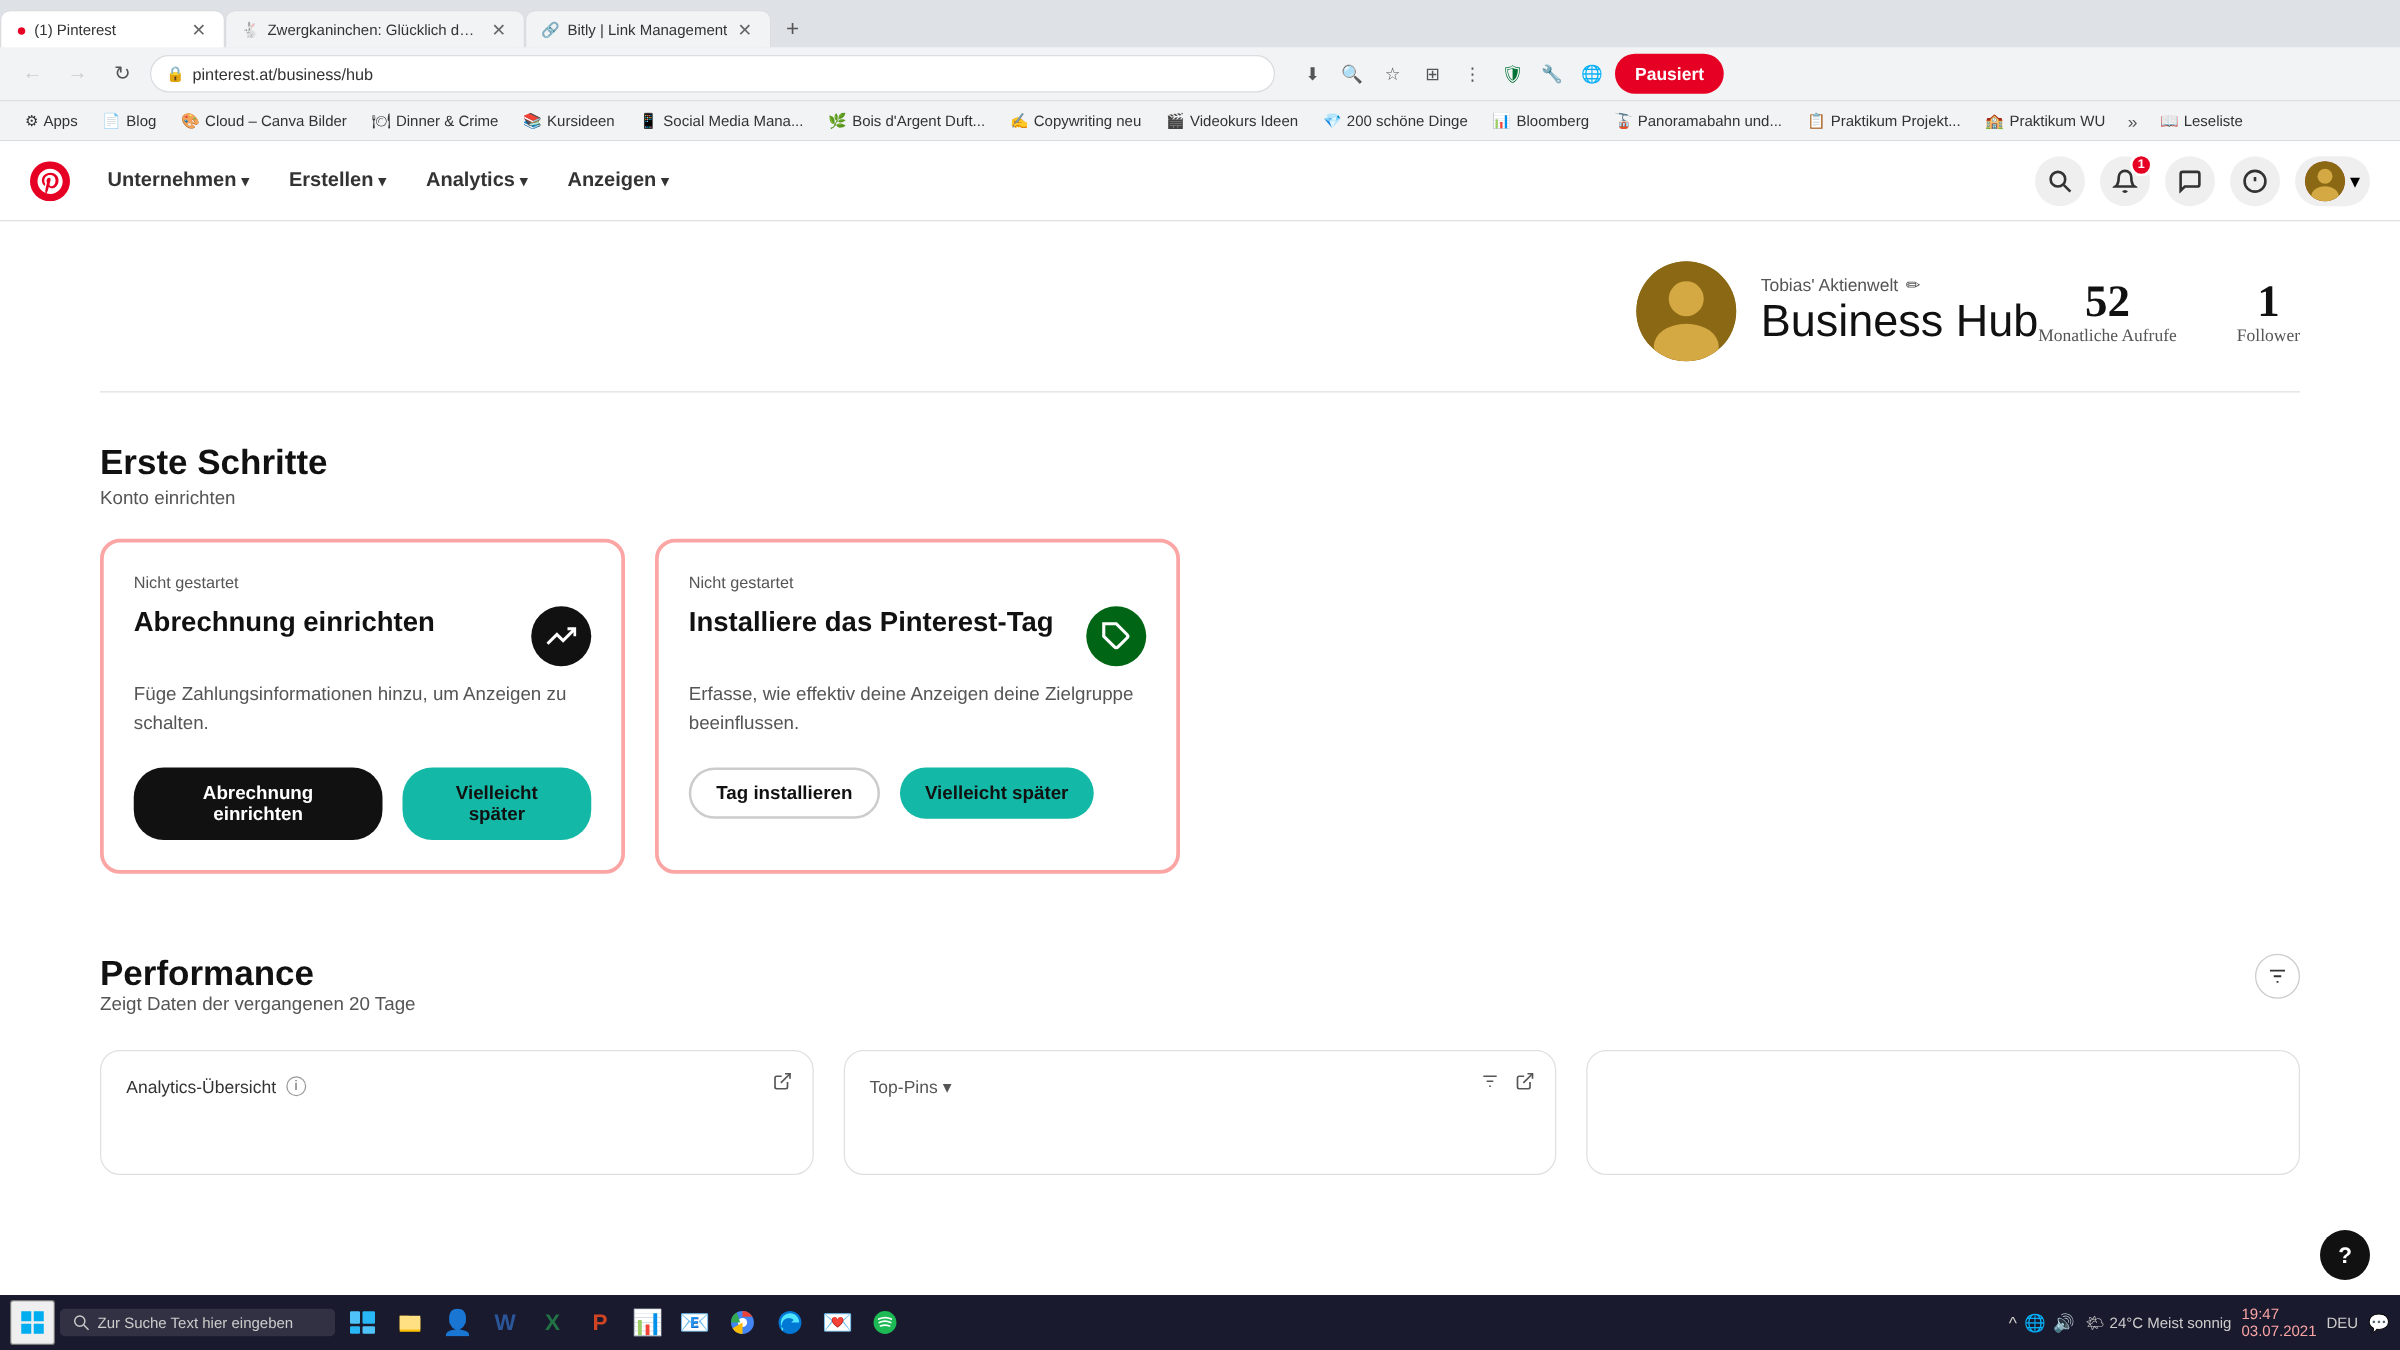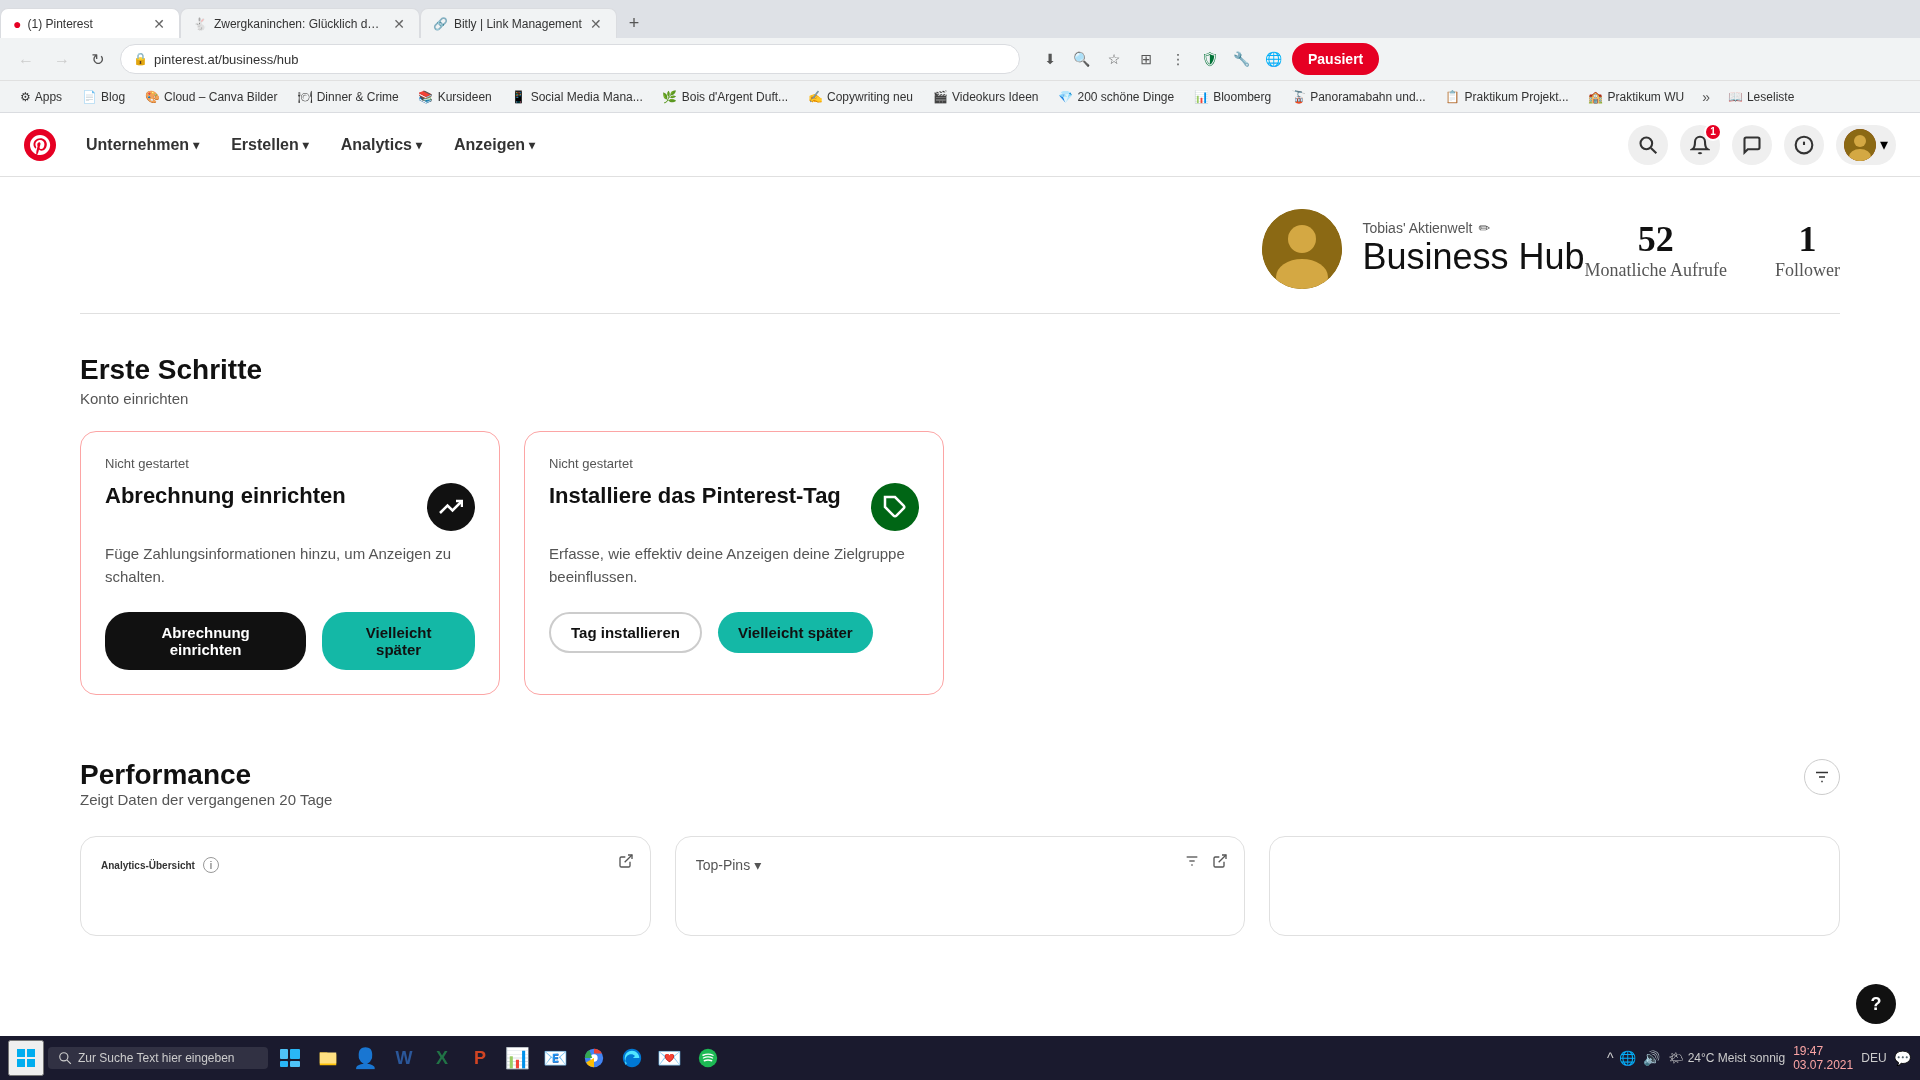--- a/index.html
+++ b/index.html
@@ -45,49 +45,49 @@
     
     .profile-header { display: flex; align-items: center; padding: 32px 0 24px; border-bottom: 1px solid #e0e0e0; }
     .profile-left { display: flex; align-items: center; gap: 20px; flex: 1; justify-content: flex-end; }
     .profile-avatar { width: 80px; height: 80px; border-radius: 50%; overflow: hidden; background: #8B6914; }
     .profile-info .profile-name { font-size: 14px; color: #555; display: flex; align-items: center; gap: 6px; }
     .profile-info .profile-name .edit-icon { color: #555; cursor: pointer; }
     .profile-info .business-hub-title { font-size: 36px; font-weight: 400; color: #111; }
     .profile-stats { display: flex; gap: 48px; font-family: Liberation Serif, serif; }
     .stat-item { text-align: center; }
     .stat-value { font-size: 36px; font-weight: 600; color: #111; }
-    .stat-label { font-size: 18px; color: #555; }
+    .stat-label { font-size: 14px; color: #555; }
 
     
     .section { padding: 40px 0 32px; }
     .section-title { font-size: 28px; font-weight: 700; color: #111; margin-bottom: 4px; }
     .section-subtitle { font-size: 15px; color: #555; margin-bottom: 24px; }
     .cards-grid { display: flex; gap: 24px; }
-    .setup-card { flex: 1; max-width: 420px; border: 1px solid #fca5a5; border-radius: 16px; padding: 24px; position: relative; }
+    .setup-card { flex: 1; max-width: 420px; border: 3px solid #fca5a5; border-radius: 16px; padding: 24px; position: relative; }
     .card-status { font-size: 13px; color: #555; margin-bottom: 12px; }
     .card-header { display: flex; align-items: flex-start; justify-content: space-between; margin-bottom: 12px; }
     .card-title { font-size: 22px; font-weight: 700; color: #111; }
     .card-icon { width: 48px; height: 48px; background: #111; border-radius: 50%; display: flex; align-items: center; justify-content: center; color: #fff; font-size: 20px; }
     .card-icon.green { background: #006615; }
     .card-description { font-size: 15px; color: #555; margin-bottom: 24px; line-height: 1.5; }
     .card-actions { display: flex; align-items: center; gap: 16px; }
     .btn-primary { background: #111; color: #fff; border: none; padding: 12px 20px; border-radius: 24px; font-size: 15px; font-weight: 600; cursor: pointer; }
     .btn-secondary { background: #14b8a6; color: #111; border: none; padding: 12px 20px; border-radius: 24px; font-size: 15px; font-weight: 600; cursor: pointer; }
     .btn-outline { background: transparent; color: #111; border: 2px solid #ccc; padding: 10px 20px; border-radius: 24px; font-size: 15px; font-weight: 600; cursor: pointer; }
 
     
     .performance-section { padding: 32px 0; }
     .performance-header { display: flex; align-items: flex-start; justify-content: space-between; margin-bottom: 8px; }
     .perf-title { font-size: 28px; font-weight: 700; color: #111; }
     .perf-subtitle { font-size: 15px; color: #555; margin-bottom: 20px; }
     .filter-icon { width: 36px; height: 36px; border-radius: 50%; border: 1px solid #ccc; display: flex; align-items: center; justify-content: center; cursor: pointer; color: #333; }
     .analytics-cards { display: flex; gap: 24px; }
     .analytics-card { flex: 1; border: 1px solid #e0e0e0; border-radius: 16px; padding: 20px; min-height: 100px; position: relative; }
     .analytics-card-header { display: flex; align-items: center; gap: 8px; }
-    .analytics-card-title { font-size: 10px; font-weight: 700; color: #333; }
+    .analytics-card-title { font-size: 14px; font-weight: 400; color: #333; }
     .info-icon { width: 16px; height: 16px; border-radius: 50%; border: 1px solid #999; display: flex; align-items: center; justify-content: center; font-size: 11px; color: #666; cursor: pointer; }
     .external-link-icon { position: absolute; top: 16px; right: 16px; cursor: pointer; color: #555; }
     .card-dropdown { display: flex; align-items: center; gap: 4px; font-size: 14px; color: #555; cursor: pointer; }
 
     
     .taskbar { position: fixed; bottom: 0; left: 0; right: 0; height: 44px; background: #1a1a2e; display: flex; align-items: center; padding: 0 8px; gap: 4px; z-index: 1000; }
     .taskbar-start { width: 36px; height: 36px; display: flex; align-items: center; justify-content: center; cursor: pointer; }
     .taskbar-search { display: flex; align-items: center; gap: 6px; background: rgba(255,255,255,0.1); border-radius: 4px; padding: 4px 10px; min-width: 220px; cursor: pointer; }
     .taskbar-search span { font-size: 12px; color: #ccc; }
     .taskbar-apps { display: flex; align-items: center; gap: 2px; flex: 1; }

